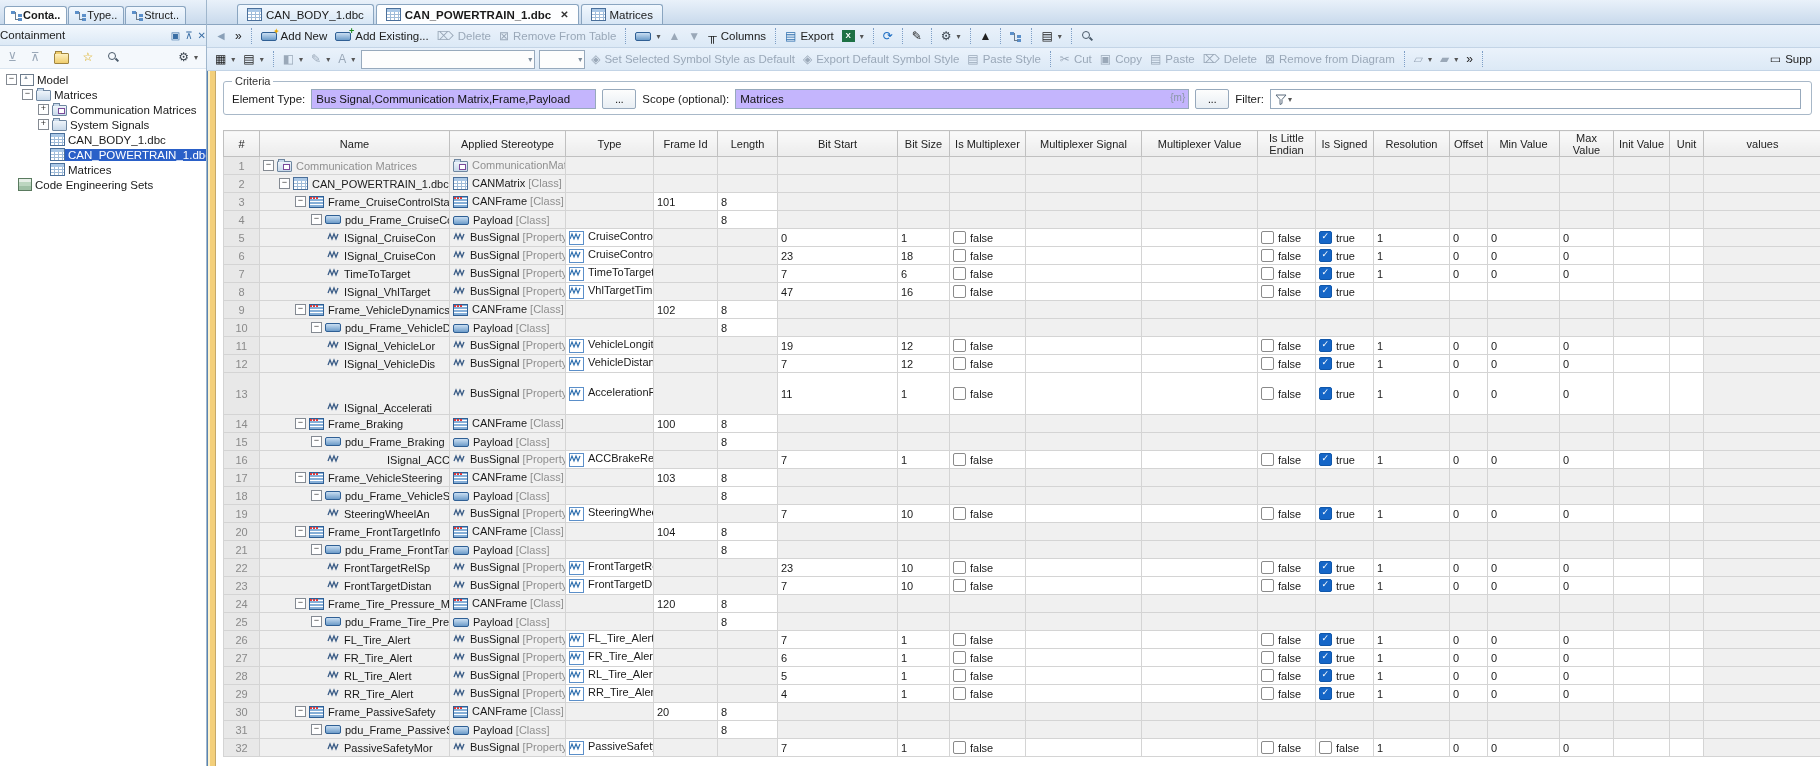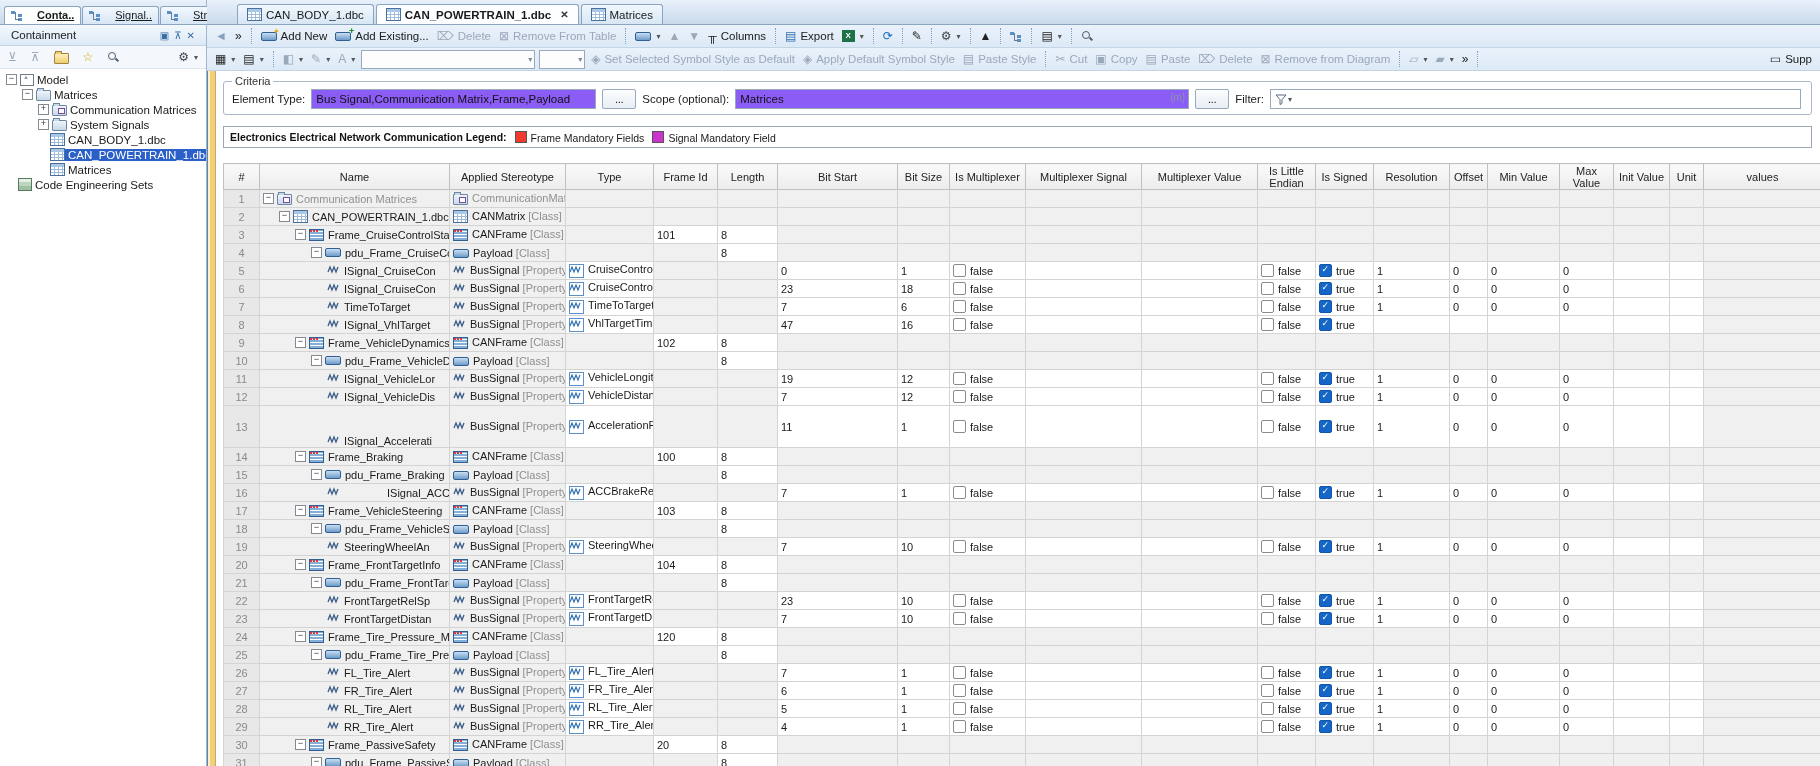--- a/index.html
+++ b/index.html
@@ -1,23 +1,23 @@
 <!DOCTYPE html>
 <html><head>
 <meta charset="utf-8">
 <style>
   html,body{margin:0;padding:0;width:1820px;height:766px;overflow:hidden;
     font-family:"Liberation Sans",sans-serif;font-size:11.5px;color:#1a1a1a;background:#fff;}
   .app{display:flex;width:1820px;height:766px;}
   
   .left{width:206px;flex:0 0 206px;border-right:1px solid #9fb6cc;display:flex;flex-direction:column;background:#fff;}
   .ltabs{height:24px;background:linear-gradient(#e9f1fa,#c9daec);display:flex;align-items:flex-end;padding-left:4px;gap:1px;border-bottom:1px solid #8aa5c0;}
-  .ltab{display:inline-flex;align-items:center;gap:14px;padding:2px 6px 3px;border:1px solid #8aa5c0;border-bottom:none;border-radius:3px 3px 0 0;background:linear-gradient(#f2f8fe,#d7e6f5);font-size:11px;white-space:nowrap;text-decoration:underline;}
+  .ltab{display:inline-flex;align-items:center;gap:0;padding:2px 6px 3px;border:1px solid #8aa5c0;border-bottom:none;border-radius:3px 3px 0 0;background:linear-gradient(#f2f8fe,#d7e6f5);font-size:11px;white-space:nowrap;}
   .ltab.active{background:#fdfefe;font-weight:bold;}
-  .ptitle{height:20px;background:linear-gradient(#f3f8fd,#dce9f6);border-bottom:1px solid #c3d4e6;display:flex;align-items:center;padding:0 11px;font-size:11.5px;color:#222;}
+  .ptitle{height:20px;background:linear-gradient(#f3f8fd,#dce9f6);border-bottom:1px solid #c3d4e6;display:flex;align-items:center;padding:0 0;font-size:11.5px;color:#222;}
   .ptitle .sp{flex:1}
   .ptitle .wic{color:#3a6ea5;font-size:10px;margin-left:5px;cursor:default;}
   .ptoolbar{height:22px;display:flex;align-items:center;padding:0 4px;background:#f4f8fc;border-bottom:1px solid #dbe6f1;gap:6px;}
   .ptoolbar .sp{flex:1}
   .tree{flex:1;padding:3px 0;overflow:hidden;}
   .trow{height:15px;display:flex;align-items:center;white-space:nowrap;}
   .trow .lbl{padding:0 3px;}
   .trow .lbl.sel{background:#2a60c8;color:#fff;}
   .exp{display:inline-block;width:9px;height:9px;border:1px solid #848a92;background:#fff;font-size:9px;line-height:7px;text-align:center;color:#333;margin-right:3px;flex:0 0 9px;}
   
@@ -69,21 +69,21 @@
   .combo .caret{color:#7a8a9a;}
   .pushright{margin-left:auto;}
   
   .doc{flex:1;display:flex;background:#fff;min-height:0;}
   .strip{width:10px;flex:0 0 10px;background:linear-gradient(90deg,#5b84b0 0 1px,#fdf2cd 1px 3px,#f3cf7a 3px 8px,#c5a868 8px 9px,#fff 9px);}
   .doccontent{flex:1;min-width:0;padding:2px 0 0 6px;}
   .criteria{border:1px solid #a8b8c8;border-radius:3px;margin:2px 8px 0 0;padding:2px 8px 6px;height:40px;box-sizing:border-box;}
   .criteria legend{font-size:11px;color:#333;padding:0 3px;}
   .crow{display:flex;align-items:center;gap:6px;}
   .crow label{color:#1a1a1a;font-size:11.5px;white-space:nowrap;}
-  .crit-input{height:18px;border:1px solid #97a9bc;font-family:inherit;font-size:11.5px;padding:0 4px;background:#8b5cf6;color:#111;}
+  .crit-input{height:18px;border:1px solid #97a9bc;font-family:inherit;font-size:11.5px;padding:0 4px;background:#c4b5fd;color:#111;}
   .et{width:275px;}
   .scopewrap{position:relative;display:inline-flex;}
   .scope{width:420px;padding-right:28px;}
   .scope-badge{position:absolute;right:4px;top:3px;color:#8a97a5;font-size:10px;}
   .dots{height:20px;width:34px;border:1px solid #97a9bc;border-radius:2px;background:linear-gradient(#fdfdfd,#e8eef4);font-size:10px;}
   .filterbox{flex:1;height:18px;border:1px solid #97a9bc;background:#fff;display:flex;align-items:center;padding:0 4px;margin-right:2px;}
   .legendbar{border:1px solid #9aa8b8;background:#fff;margin:11px 8px 0 0;height:20px;display:flex;align-items:center;padding:0 6px;gap:8px;font-size:10.5px;}
   .legendbar .lead{font-weight:bold;color:#111;}
   .sw{display:inline-block;width:10px;height:10px;border:1px solid #555;margin-right:4px;vertical-align:-1px;}
   
@@ -104,21 +104,21 @@
 
 <div class="app">
   <div class="left">
     <div class="ltabs" id="ltabs">
         <div class="ltab active">
           <span class="ic ic-tree3"></span>
           <span>Conta..</span>
         </div>
         <div class="ltab">
           <span class="ic ic-tree3"></span>
-          <span>Signal..</span>
+          <span>Type..</span>
         </div>
         <div class="ltab">
           <span class="ic ic-tree3"></span>
           <span>Struct..</span>
         </div>
       </div>
     <div class="ptitle">
       <span>Containment</span>
       <span class="sp"></span>
       <span class="wic" id="ptitleicons"><span class="wic">▣</span><span class="wic">⊼</span><span class="wic">✕</span></span>
@@ -311,21 +311,21 @@
         </span>
         <span class="combo" style="width: 42px;">
           <span class="caret">▾</span>
         </span>
         <span class="tbtn dis">
           <span class="glyph">◈</span>
           <span>Set Selected Symbol Style as Default</span>
         </span>
         <span class="tbtn dis">
           <span class="glyph">◈</span>
-          <span>Apply Default Symbol Style</span>
+          <span>Export Default Symbol Style</span>
         </span>
         <span class="tbtn dis">
           <span class="glyph">▤</span>
           <span>Paste Style</span>
         </span>
         <span class="sep"></span>
         <span class="tbtn dis">
           <span class="glyph">✂</span>
           <span>Cut</span>
         </span>
@@ -381,29 +381,20 @@
             <label>Filter:</label>
             <span class="filterbox">
               <svg width="12" height="11" viewBox="0 0 12 11">
                   <path d="M1 1 h10 l-4 4.5 v4 l-2 1 v-5 z" fill="none" stroke="#5a6b7c" stroke-width="1"></path>
                 </svg>
               <span class="caret">▾</span>
             </span>
           </div>
         </fieldset>
 
-        <div class="legendbar">
-          <span class="lead">Electronics Electrical Network Communication Legend:</span>
-          <span>
-            <span class="sw" style="background: rgb(240, 58, 48);"></span><span>Frame Mandatory Fields</span>
-          </span>
-          <span>
-            <span class="sw" style="background: rgb(204, 51, 204);"></span><span>Signal Mandatory Field</span>
-          </span>
-        </div>
 
         <table class="grid" id="grid">
             <colgroup>
               <col style="width: 36px;">
               <col style="width: 190px;">
               <col style="width: 116px;">
               <col style="width: 88px;">
               <col style="width: 64px;">
               <col style="width: 60px;">
               <col style="width: 120px;">

